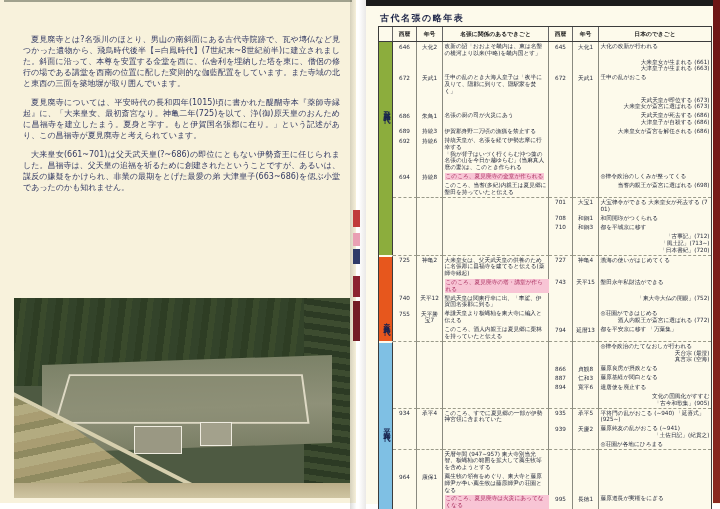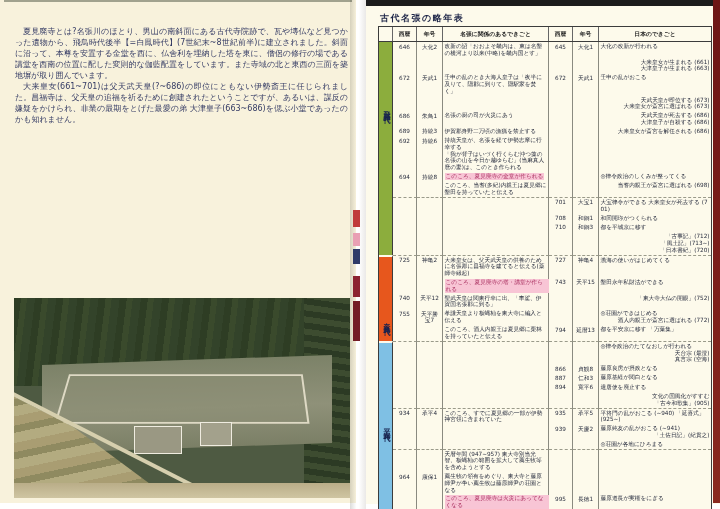--- a/index.html
+++ b/index.html
@@ -2,21 +2,21 @@
 <html><head>
 <meta charset="utf-8">
 <style>
   html,body{margin:0;padding:0;background:#fff;font-family:"DejaVu Sans",sans-serif;}
   .scan{position:relative;width:720px;height:509px;background:#fff;overflow:hidden;}
 
   
   .page-left{position:absolute;left:0;top:0;width:356px;height:503px;background:#f8f2dc;}
   .top-line{position:absolute;left:4px;top:0;width:348px;height:2px;background:#59604e;opacity:.55;}
   .lp-text{position:absolute;left:15px;top:26px;width:333px;color:#333a64;font-size:8px;line-height:11px;text-align:justify;}
-  .lp-text p{margin:0;text-indent:1em;word-break:break-all;}
+  .lp-text p{margin:8px;text-indent:1em;word-break:break-all;}
 
   .photo{position:absolute;left:14px;top:298px;width:336px;height:200px;background:#4e5a42;overflow:hidden;}
   .ph-forest{position:absolute;left:0;top:0;width:100%;height:88px;
     background:repeating-linear-gradient(97deg,#2e3d24 0 7px,#3a4a2c 7px 13px,#33432a 13px 21px);}
   .ph-forest-right{position:absolute;right:0;top:0;width:46px;height:100%;
     background:repeating-linear-gradient(8deg,#2c3a24 0 6px,#3d4c30 6px 12px);}
   .ph-clear{position:absolute;left:28px;top:62px;width:290px;height:88px;
     background:linear-gradient(180deg,#7c8268 0%,#8f9179 55%,#7b7f66 100%);transform:skewY(-2deg);}
   .ph-wall{position:absolute;left:48px;top:72px;width:240px;height:52px;border:2px solid #ded9c4;
     transform:perspective(300px) rotateX(28deg) skewX(-4deg);background:rgba(140,142,116,.55);}
@@ -66,20 +66,21 @@
 </style>
 </head>
 <body>
 
 <div class="scan">
 
   <div class="page-left">
     <div class="top-line"></div>
     <div class="lp-text">
       <p>夏見廃寺とは?名張川のほとり、男山の南斜面にある古代寺院跡で、瓦や塼仏など見つかった遺物から、飛鳥時代後半【=白鳳時代】(7世紀末~8世紀前半)に建立されました。斜面に沿って、本尊を安置する金堂を西に、仏舎利を埋納した塔を東に、僧侶の修行の場である講堂を西南の位置に配した変則的な伽藍配置をしています。また寺域の北と東西の三面を築地塀が取り囲んでいます。</p>
+      <p>夏見廃寺については、平安時代の長和四年(1015)頃に書かれた醍醐寺本『薬師寺縁起』に、「大来皇女、最初斎宮なり。神亀二年(725)を以て、浄(御)原天皇のおんために昌福寺を建立したまう。夏身と字す。もと伊賀国名張郡に在り。」という記述があり、この昌福寺が夏見廃寺と考えられています。</p>
       <p>大来皇女(661~701)は父天武天皇(?~686)の即位にともない伊勢斎王に任じられました。昌福寺は、父天皇の追福を祈るために創建されたということですが、あるいは、謀反の嫌疑をかけられ、非業の最期をとげた最愛の弟 大津皇子(663~686)を偲ぶ小堂であったのかも知れません。</p>
     </div>
     <div class="photo">
       <div class="ph-forest"></div>
       <div class="ph-forest-right"></div>
       <div class="ph-clear"></div>
       <div class="ph-wall"></div>
       <div class="ph-found1"></div>
       <div class="ph-found2"></div>
       <div class="ph-fields"></div>

